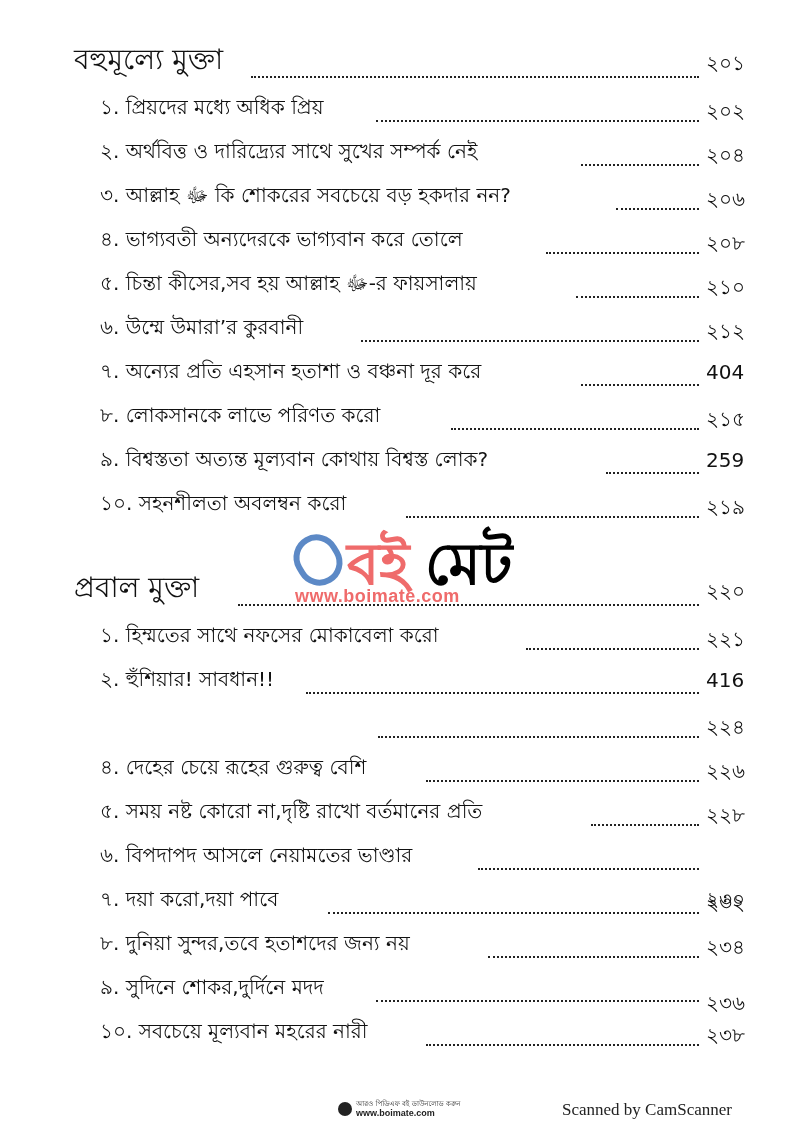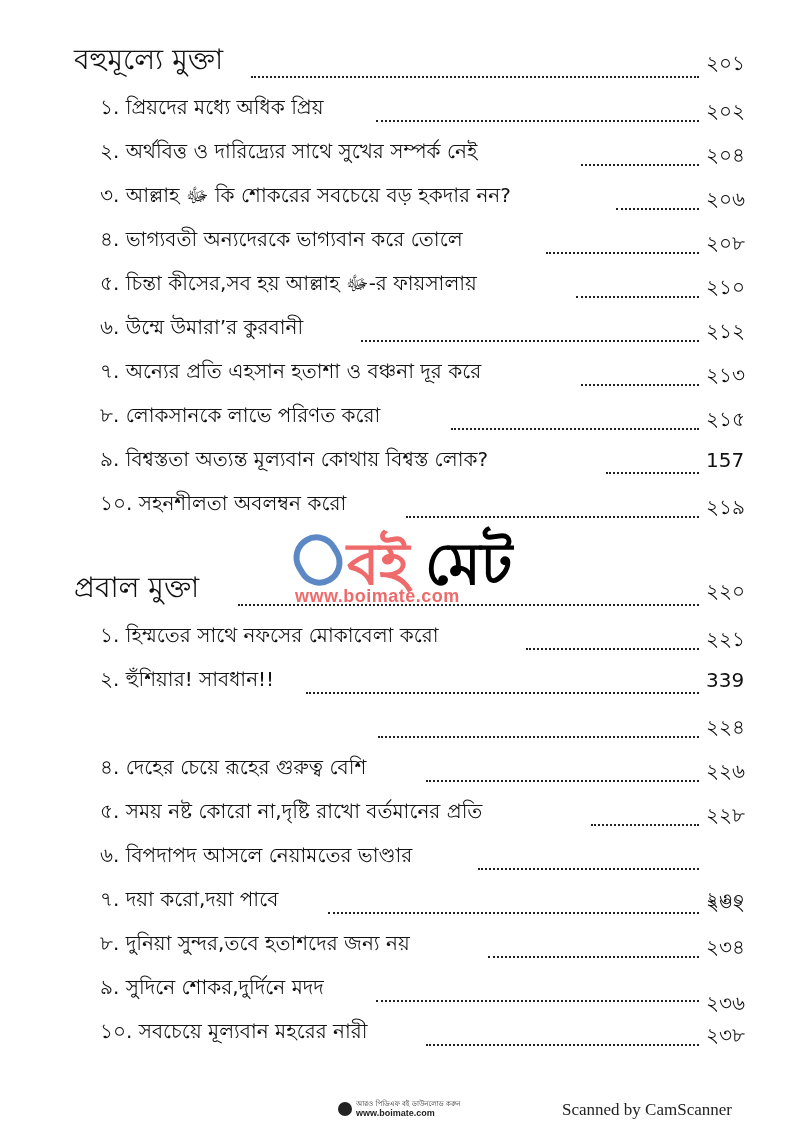--- a/index.html
+++ b/index.html
@@ -66,33 +66,33 @@
 
   <div class="row" style="top:310px;">
     <span class="item-text" style="top:2px;">৬. উম্মে উমারা’র কুরবানী</span>
     <span class="leader" style="left:345px; top:30px;"></span>
     <span class="page-num" style="top:6px;">২১২</span>
   </div>
 
   <div class="row" style="top:354px;">
     <span class="item-text" style="top:2px;">৭. অন্যের প্রতি এহসান হতাশা ও বঞ্চনা দূর করে</span>
     <span class="leader" style="left:565px; top:30px;"></span>
-    <span class="page-num" style="top:6px;">২১৩</span>
+    <span class="page-num" style="top:6px;">404</span>
   </div>
 
   <div class="row" style="top:398px;">
     <span class="item-text" style="top:2px;">৮. লোকসানকে লাভে পরিণত করো</span>
     <span class="leader" style="left:435px; top:30px;"></span>
     <span class="page-num" style="top:6px;">২১৫</span>
   </div>
 
   <div class="row" style="top:442px;">
     <span class="item-text" style="top:2px;">৯. বিশ্বস্ততা অত্যন্ত মূল্যবান কোথায় বিশ্বস্ত লোক?</span>
     <span class="leader" style="left:590px; top:30px;"></span>
-    <span class="page-num" style="top:6px;">157</span>
+    <span class="page-num" style="top:6px;">259</span>
   </div>
 
   <div class="row" style="top:486px;">
     <span class="item-text" style="top:2px;">১০. সহনশীলতা অবলম্বন করো</span>
     <span class="leader" style="left:390px; top:30px;"></span>
     <span class="page-num" style="top:6px;">২১৯</span>
   </div>
 
   <div class="watermark">
     <span class="wm-clip"></span>
@@ -109,21 +109,21 @@
 
   <div class="row" style="top:618px;">
     <span class="item-text" style="top:2px;">১. হিম্মতের সাথে নফসের মোকাবেলা করো</span>
     <span class="leader" style="left:510px; top:30px;"></span>
     <span class="page-num" style="top:6px;">২২১</span>
   </div>
 
   <div class="row" style="top:662px;">
     <span class="item-text" style="top:2px;">২. হুঁশিয়ার! সাবধান!!</span>
     <span class="leader" style="left:290px; top:30px;"></span>
-    <span class="page-num" style="top:6px;">339</span>
+    <span class="page-num" style="top:6px;">416</span>
   </div>
 
   <div class="row" style="top:706px;">
     <span class="leader" style="left:362px; top:30px;"></span>
     <span class="page-num" style="top:6px;">২২৪</span>
   </div>
 
   <div class="row" style="top:750px;">
     <span class="item-text" style="top:2px;">৪. দেহের চেয়ে রূহের গুরুত্ব বেশি</span>
     <span class="leader" style="left:410px; top:30px;"></span>

